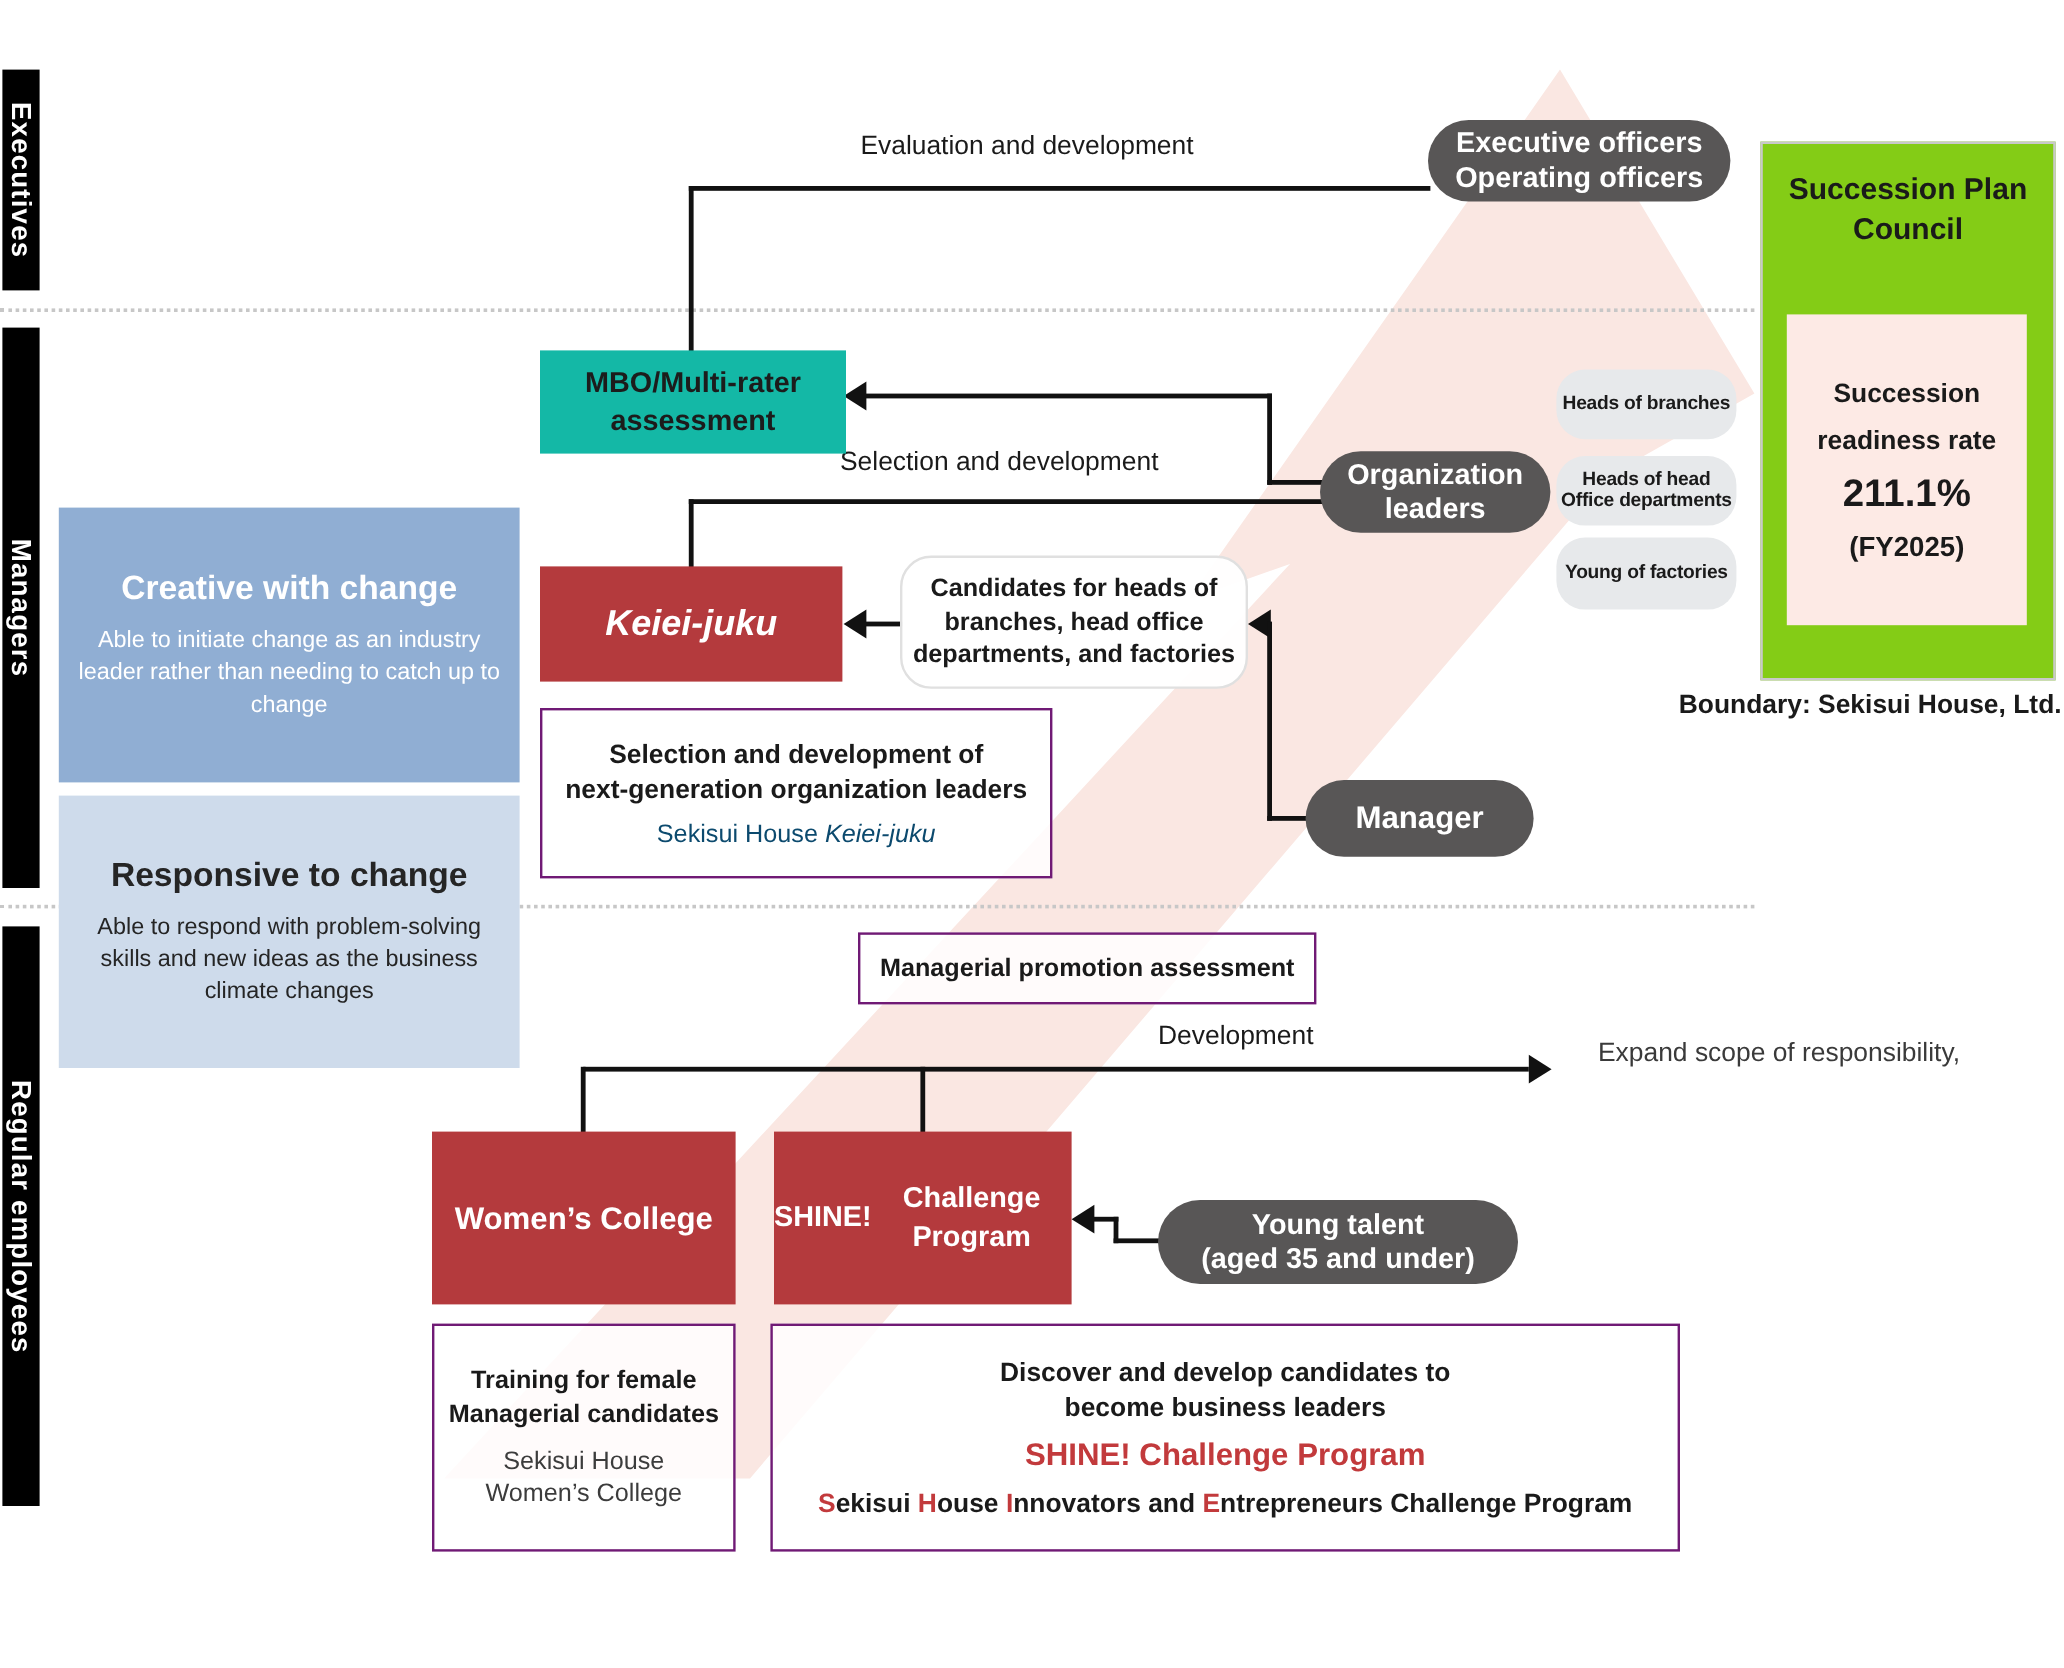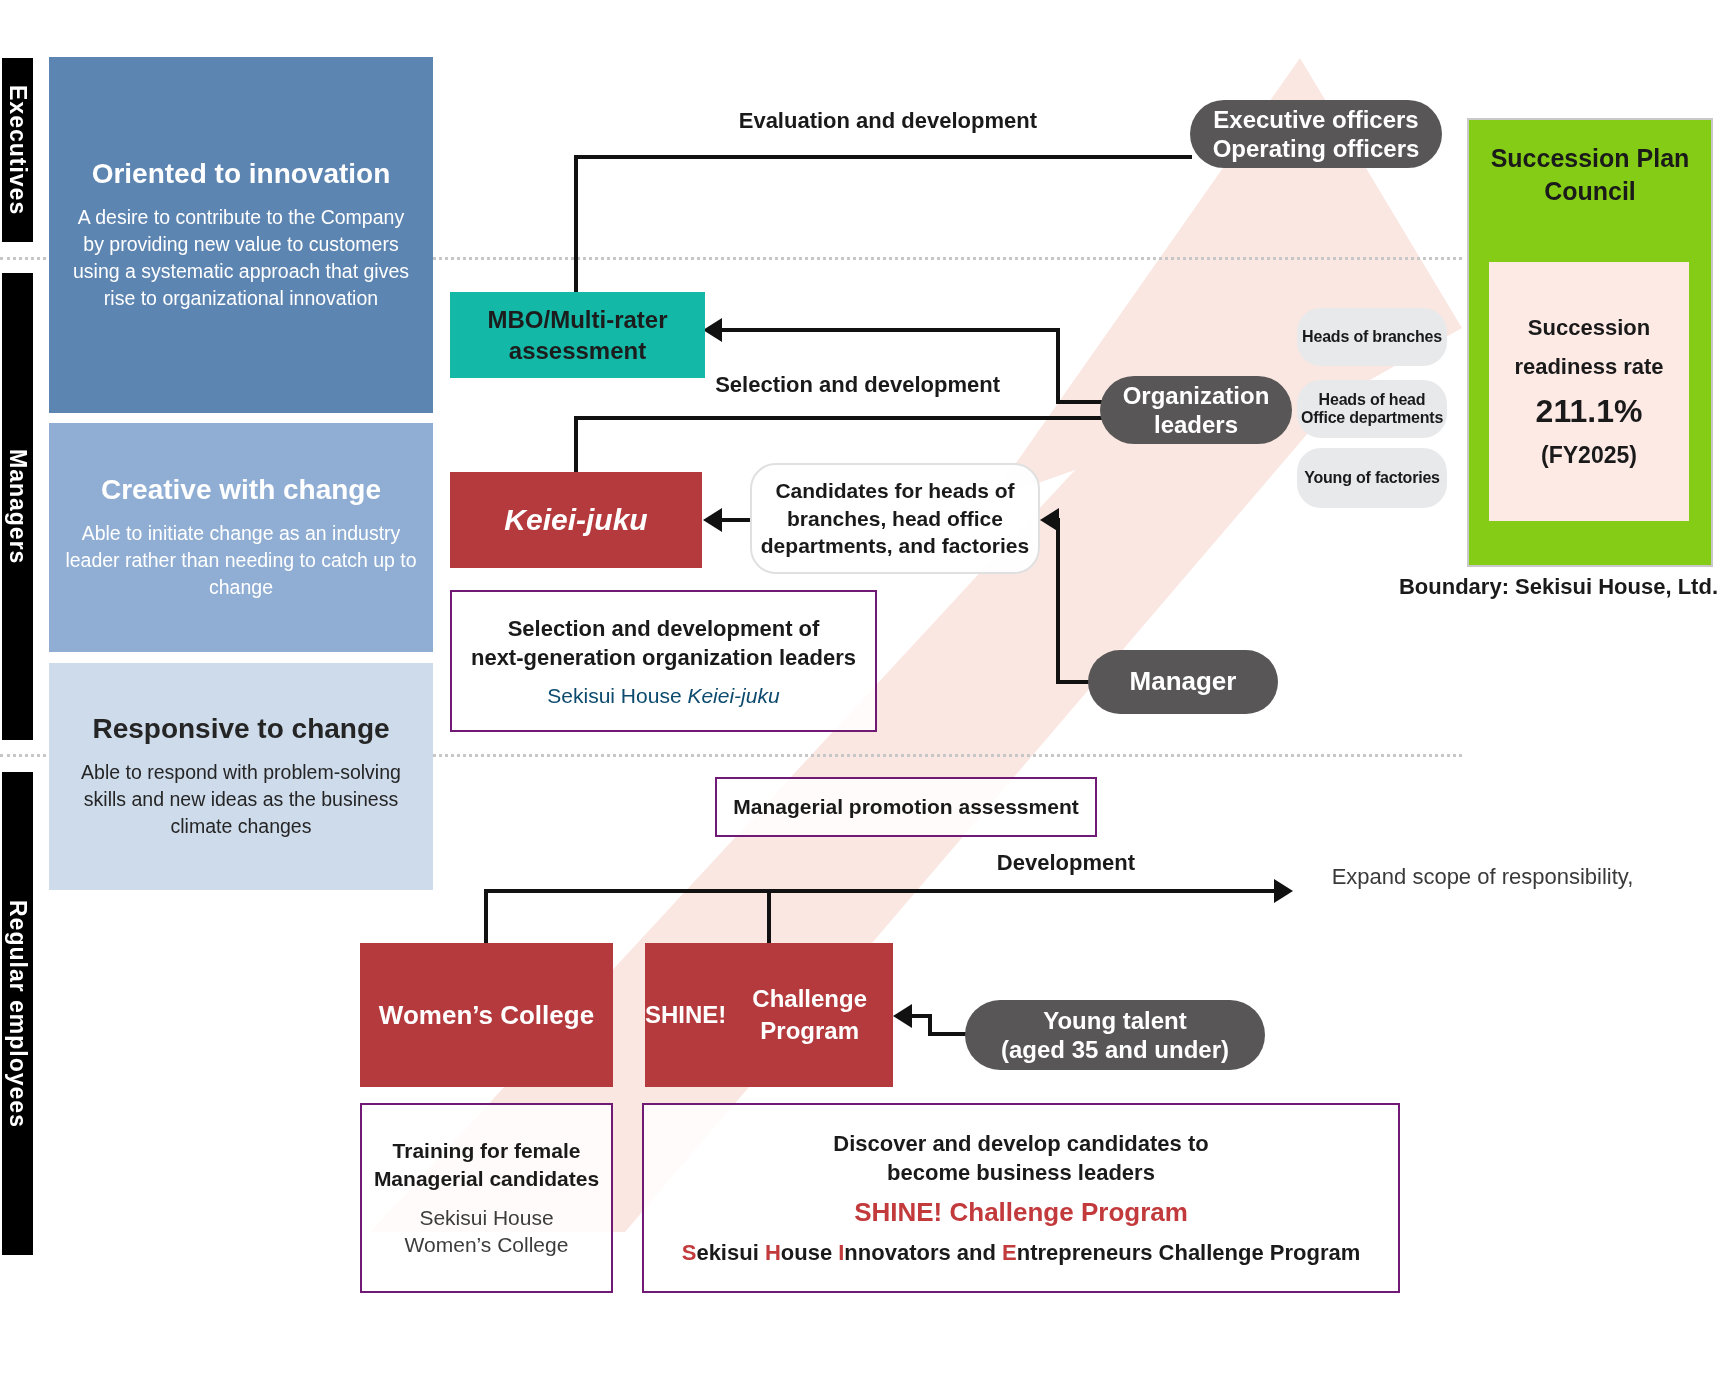--- a/index.html
+++ b/index.html
@@ -21,21 +21,21 @@
   #comp-1{top:57px;height:356px;background:#5d85b2;color:#fff;}
   #comp-2{top:423px;height:229px;background:#90aed3;color:#fff;}
   #comp-3{top:663px;height:227px;background:#cedbeb;color:#252525;}
   
   .ln{position:absolute;background:#111;z-index:2;}
   .tri-l{position:absolute;width:0;height:0;border-top:12px solid transparent;border-bottom:12px solid transparent;
          border-right:19px solid #111;z-index:2;}
   .tri-r{position:absolute;width:0;height:0;border-top:12px solid transparent;border-bottom:12px solid transparent;
          border-left:19px solid #111;z-index:2;}
   
-  .flowlabel{position:absolute;z-index:3;font-weight:bold;font-size:22px;text-align:right;}
+  .flowlabel{position:absolute;z-index:3;font-weight:normal;font-size:22px;text-align:left;}
   
   .rednode{position:absolute;background:#b43a3d;color:#fff;display:flex;align-items:center;justify-content:center;
            text-align:center;font-weight:bold;z-index:3;}
   #mbo-box{left:450px;top:292px;width:255px;height:86px;background:#14b8a6;color:#1c1c1c;
            display:flex;align-items:center;justify-content:center;text-align:center;font-weight:bold;
            font-size:24px;line-height:1.3;z-index:3;position:absolute;padding:0 14px;box-sizing:border-box;}
   #keiei-box{left:450px;top:472px;width:252px;height:96px;font-size:30px;font-style:italic;}
   #wc-box{left:360px;top:943px;width:253px;height:144px;font-size:26px;}
   #shine-box{left:645px;top:943px;width:248px;height:144px;font-size:24px;line-height:1.35;}
   .whitebox{position:absolute;background:rgba(255,255,255,0.84);border:2px solid #701a75;z-index:3;
@@ -95,24 +95,20 @@
   <div class="band" style="top:58px;height:184px;">
     <span>Executives</span>
   </div>
   <div class="band" style="top:273px;height:467px;">
     <span>Managers</span>
   </div>
   <div class="band" style="top:772px;height:483px;">
     <span>Regular employees</span>
   </div>
 
-  <div class="comp" id="comp-1">
-    <div class="t">Oriented to innovation</div>
-    <div class="d">A desire to contribute to the Company by providing new value to customers using a systematic approach that gives rise to organizational innovation</div>
-  </div>
   <div class="comp" id="comp-2">
     <div class="t">Creative with change</div>
     <div class="d">Able to initiate change as an industry leader rather than needing to catch up to change</div>
   </div>
   <div class="comp" id="comp-3">
     <div class="t">Responsive to change</div>
     <div class="d">Able to respond with problem-solving skills and new ideas as the business climate changes</div>
   </div>
 
   <div class="ln" style="left:574px;top:155px;width:4px;height:140px;"></div>

